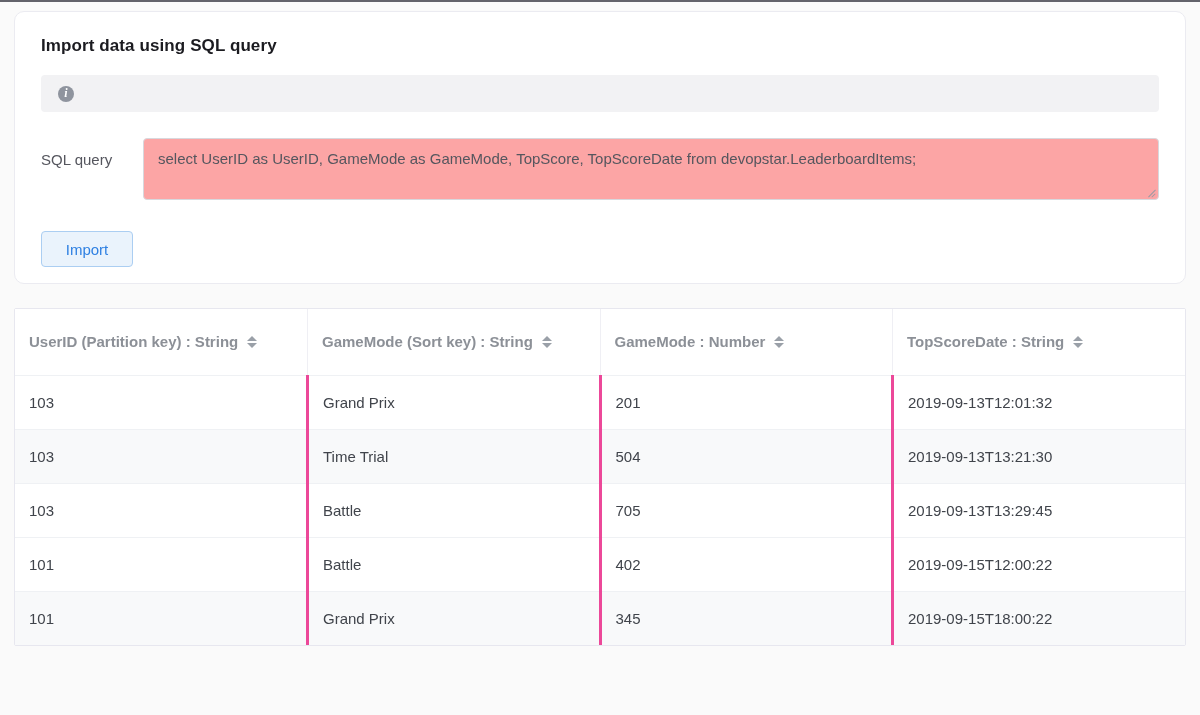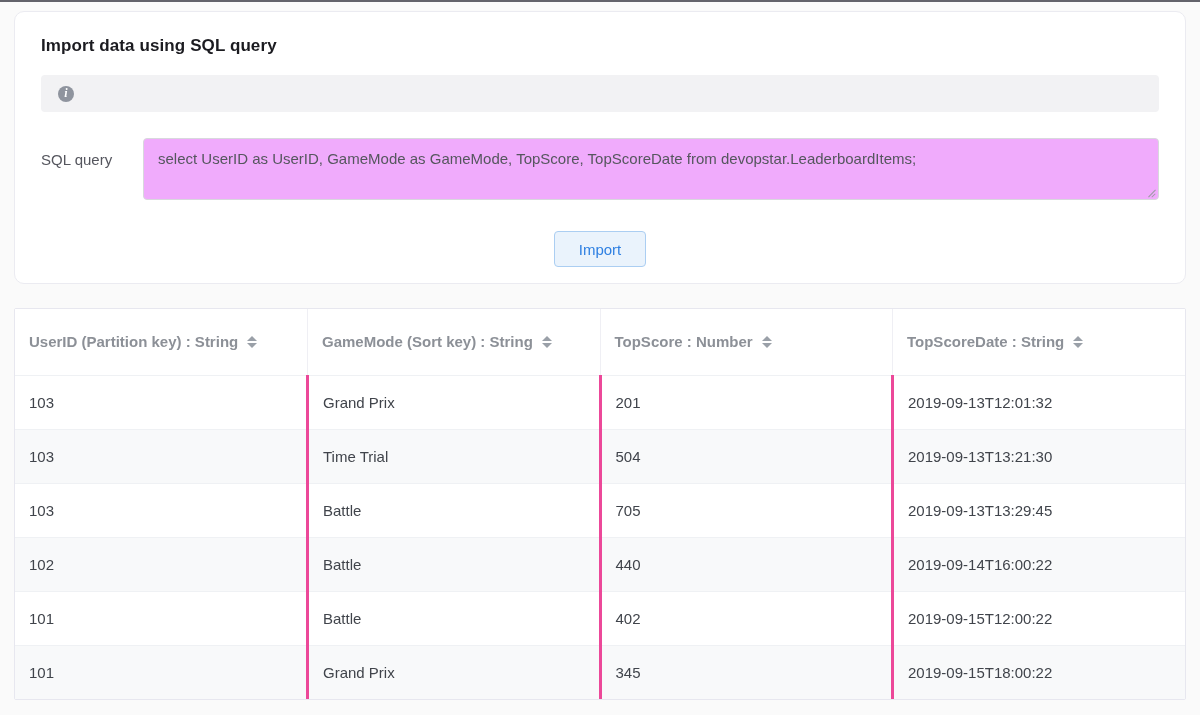--- a/index.html
+++ b/index.html
@@ -82,42 +82,42 @@
     width: 100%;
     height: 62px;
     border: 1px solid #d8d8dd;
     border-radius: 4px;
     padding: 10px 14px;
     font-family: "Liberation Sans", sans-serif;
     font-size: 15px;
     color: #55565e;
     resize: none;
     outline: none;
-    background: #f0abfc;
+    background: #fca5a5;
     line-height: 19px;
   }
   .resize-handle {
     position: absolute;
     right: 3px; bottom: 6px;
     width: 9px; height: 9px;
     pointer-events: none;
   }
   .resize-handle i {
     position: absolute;
     display: block;
     background: #9a9aa2;
     height: 1px;
     transform: rotate(-45deg);
   }
   .resize-handle i:nth-child(1) { width: 10px; left: 0; top: 4px; }
   .resize-handle i:nth-child(2) { width: 5px;  left: 4px; top: 6px; }
   .button-row {
     margin-top: 27px;
     display: flex;
-    justify-content: center;
+    justify-content: flex-start;
   }
   .import-button {
     min-width: 92px;
     height: 36px;
     background: #eaf3fc;
     border: 1px solid #abcef2;
     border-radius: 4px;
     color: #2f80e2;
     font-family: "Liberation Sans", sans-serif;
     font-size: 15px;
@@ -225,21 +225,21 @@
           <span class="th-inner">
             <span>GameMode (Sort key) : String</span>
             <span class="sort-icon">
                 <span class="tri-up"></span>
                 <span class="tri-down"></span>
               </span>
           </span>
         </th>
         <th>
           <span class="th-inner">
-            <span>TopScore : Number</span>
+            <span>GameMode : Number</span>
             <span class="sort-icon">
                 <span class="tri-up"></span>
                 <span class="tri-down"></span>
               </span>
           </span>
         </th>
         <th>
           <span class="th-inner">
             <span>TopScoreDate : String</span>
             <span class="sort-icon">
@@ -262,26 +262,20 @@
           <td>Time Trial</td>
           <td>504</td>
           <td>2019-09-13T13:21:30</td>
         </tr>
         <tr>
           <td>103</td>
           <td>Battle</td>
           <td>705</td>
           <td>2019-09-13T13:29:45</td>
         </tr>
-        <tr class="striped">
-          <td>102</td>
-          <td>Battle</td>
-          <td>440</td>
-          <td>2019-09-14T16:00:22</td>
-        </tr>
         <tr>
           <td>101</td>
           <td>Battle</td>
           <td>402</td>
           <td>2019-09-15T12:00:22</td>
         </tr>
         <tr class="striped">
           <td>101</td>
           <td>Grand Prix</td>
           <td>345</td>

